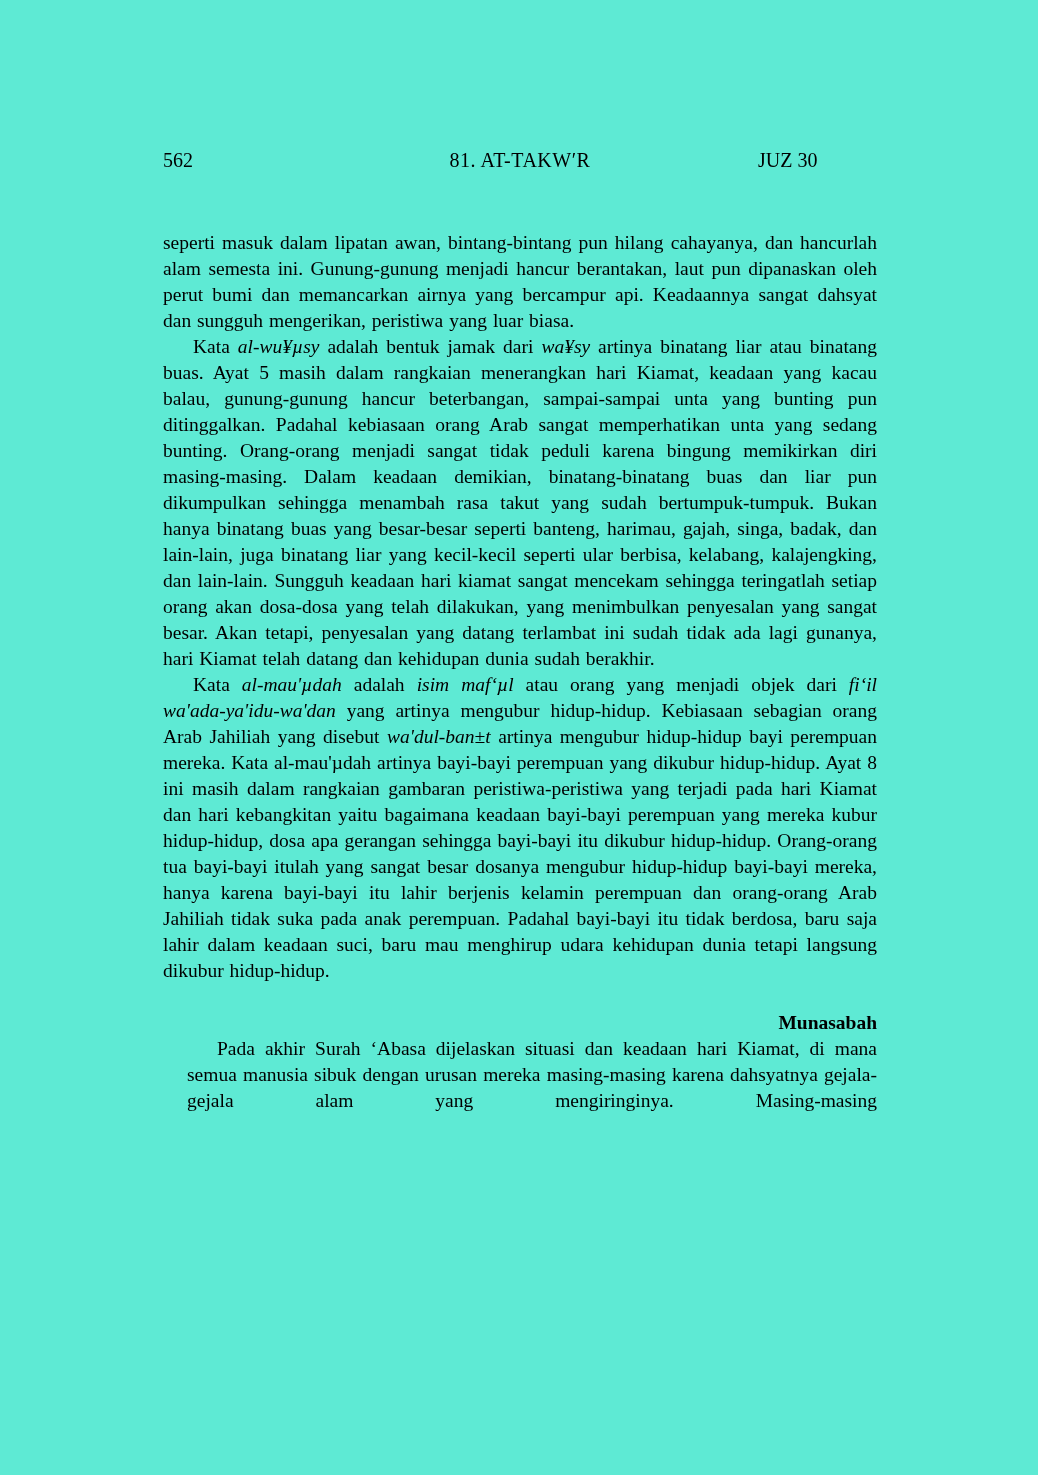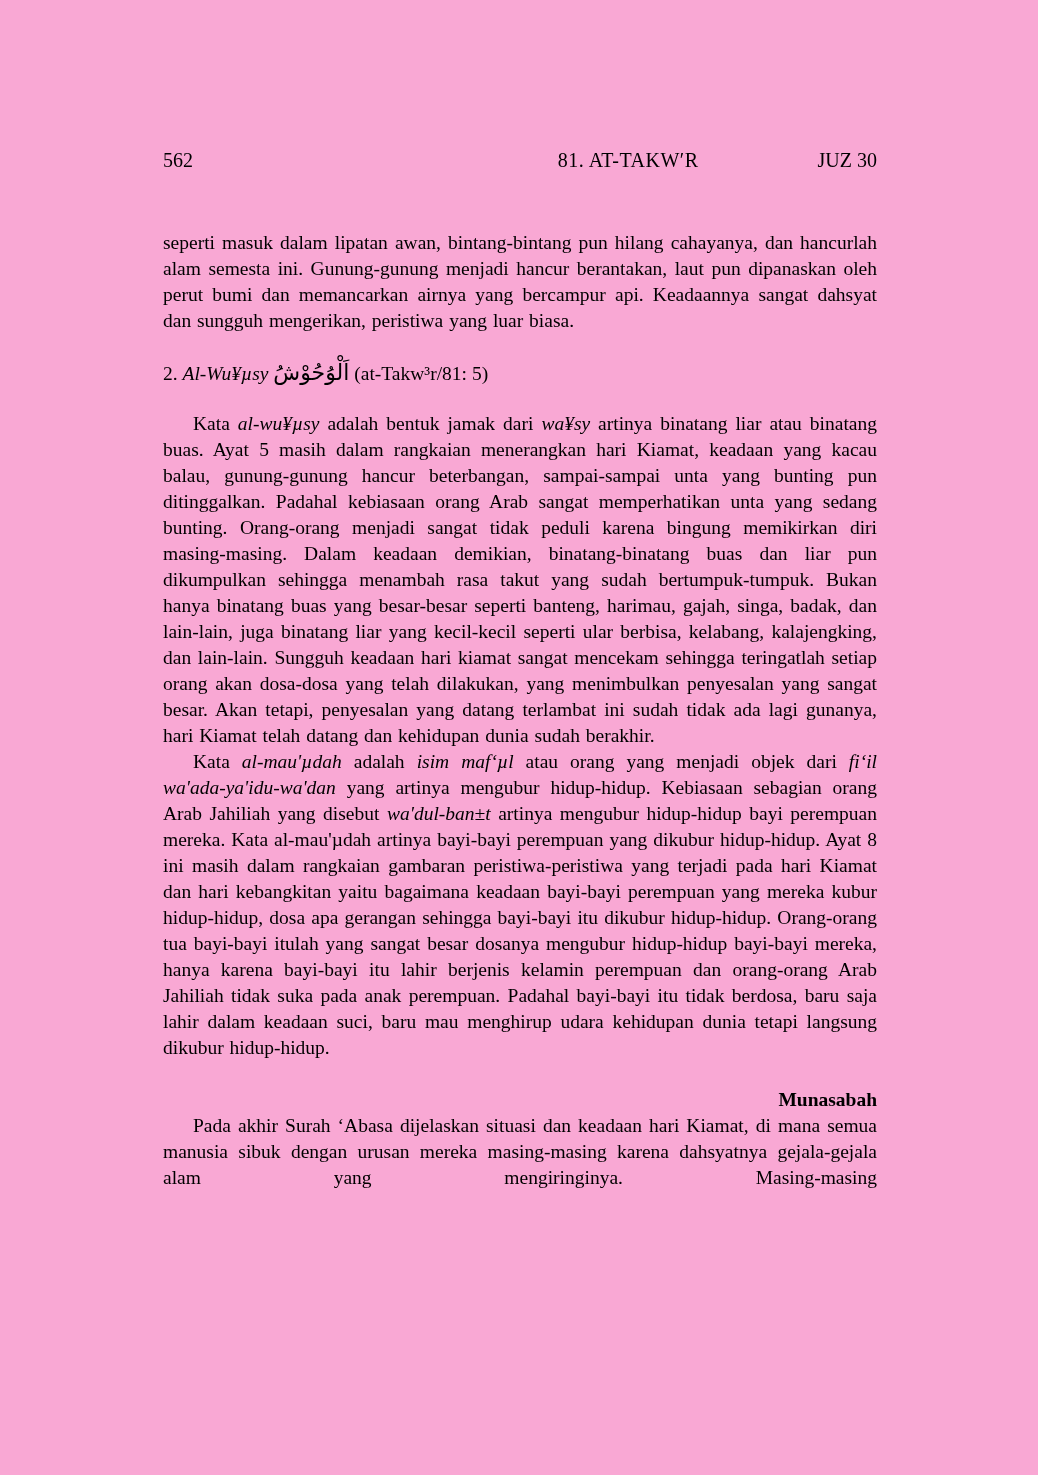--- a/index.html
+++ b/index.html
@@ -6,50 +6,50 @@
     margin: 0;
     padding: 0;
     background: #ffffff;
     color: #000000;
     font-family: "Liberation Serif", serif;
   }
   .page {
     position: relative;
     width: 1038px;
     height: 1475px;
-    background: #f9a8d4;
+    background: #5eead4;
     overflow: hidden;
   }
   .header {
     position: absolute;
     top: 148px;
     left: 163px;
     width: 714px;
     display: flex;
     font-size: 20px;
     line-height: 24px;
   }
   .hdr-left  { flex: 1; text-align: left; }
-  .hdr-center{ flex: 2; text-align: right; letter-spacing: 0.5px; }
-  .hdr-right { flex: 1; text-align: right; }
+  .hdr-center{ flex: 2; text-align: center; letter-spacing: 0.5px; }
+  .hdr-right { flex: 1; text-align: center; }
   .content {
     position: absolute;
     top: 230px;
     left: 163px;
     width: 714px;
     font-size: 19.5px;
     line-height: 26px;
     text-align: justify;
   }
   p.para {
     margin: 0;
     word-spacing: 1px;
   }
   p.para.indent { text-indent: 30px; }
-  p.para.justify-last { text-align-last: justify; }
+  p.para.justify-last { text-align-last: justify; margin-left: 24px; }
   h3.heading {
     margin: 26px 0 24px 0;
     font-weight: normal;
     font-size: 19.5px;
     text-align: left;
   }
   h3.heading-bold {
     margin: 26px 0 0 0;
     font-weight: bold;
     font-size: 19.5px;
@@ -67,19 +67,18 @@
 <body>
 
 <div class="page">
   <div class="header">
     <span class="hdr-left">562</span>
     <span class="hdr-center">81. AT-TAKW′R</span>
     <span class="hdr-right">JUZ 30</span>
   </div>
   <div id="content" class="content">
       <p class="para"><span>seperti masuk dalam lipatan awan, bintang-bintang pun hilang cahayanya, dan hancurlah alam semesta ini. Gunung-gunung menjadi hancur berantakan, laut pun dipanaskan oleh perut bumi dan memancarkan airnya yang bercampur api. Keadaannya sangat dahsyat dan sungguh mengerikan, peristiwa yang luar biasa.</span></p>
-      <h3 class="heading"><span>2. </span><span class="it">Al-Wu¥µsy </span><span class="arabic">اَلْوُحُوْشُ</span><span> (at-Takw³r/81: 5)</span></h3>
       <p class="para indent"><span>Kata </span><span class="it">al-wu¥µsy</span><span> adalah bentuk jamak dari </span><span class="it">wa¥sy</span><span> artinya binatang liar atau binatang buas. Ayat 5 masih dalam rangkaian menerangkan hari Kiamat, keadaan yang kacau balau, gunung-gunung hancur beterbangan, sampai-sampai unta yang bunting pun ditinggalkan. Padahal kebiasaan orang Arab sangat memperhatikan unta yang sedang bunting. Orang-orang menjadi sangat tidak peduli karena bingung memikirkan diri masing-masing. Dalam keadaan demikian, binatang-binatang buas dan liar pun dikumpulkan sehingga menambah rasa takut yang sudah bertumpuk-tumpuk. Bukan hanya binatang buas yang besar-besar seperti banteng, harimau, gajah, singa, badak, dan lain-lain, juga binatang liar yang kecil-kecil seperti ular berbisa, kelabang, kalajengking, dan lain-lain. Sungguh keadaan hari kiamat sangat mencekam sehingga teringatlah setiap orang akan dosa-dosa yang telah dilakukan, yang menimbulkan penyesalan yang sangat besar. Akan tetapi, penyesalan yang datang terlambat ini sudah tidak ada lagi gunanya, hari Kiamat telah datang dan kehidupan dunia sudah berakhir.</span></p>
       <p class="para indent"><span>Kata </span><span class="it">al-mau'µdah</span><span> adalah </span><span class="it">isim maf‘µl</span><span> atau orang yang menjadi objek dari </span><span class="it">fi‘il wa'ada-ya'idu-wa'dan</span><span> yang artinya mengubur hidup-hidup. Kebiasaan sebagian orang Arab Jahiliah yang disebut </span><span class="it">wa'dul-ban±t</span><span> artinya mengubur hidup-hidup bayi perempuan mereka. Kata al-mau'µdah artinya bayi-bayi perempuan yang dikubur hidup-hidup. Ayat 8 ini masih dalam rangkaian gambaran peristiwa-peristiwa yang terjadi pada hari Kiamat dan hari kebangkitan yaitu bagaimana keadaan bayi-bayi perempuan yang mereka kubur hidup-hidup, dosa apa gerangan sehingga bayi-bayi itu dikubur hidup-hidup. Orang-orang tua bayi-bayi itulah yang sangat besar dosanya mengubur hidup-hidup bayi-bayi mereka, hanya karena bayi-bayi itu lahir berjenis kelamin perempuan dan orang-orang Arab Jahiliah tidak suka pada anak perempuan. Padahal bayi-bayi itu tidak berdosa, baru saja lahir dalam keadaan suci, baru mau menghirup udara kehidupan dunia tetapi langsung dikubur hidup-hidup.</span></p>
       <h3 class="heading-bold"><span>Munasabah</span></h3>
       <p class="para indent justify-last"><span>Pada akhir Surah ‘Abasa dijelaskan situasi dan keadaan hari Kiamat, di mana semua manusia sibuk dengan urusan mereka masing-masing karena dahsyatnya gejala-gejala alam yang mengiringinya. Masing-masing</span></p>
     </div>
 </div>
 
 </body></html>

